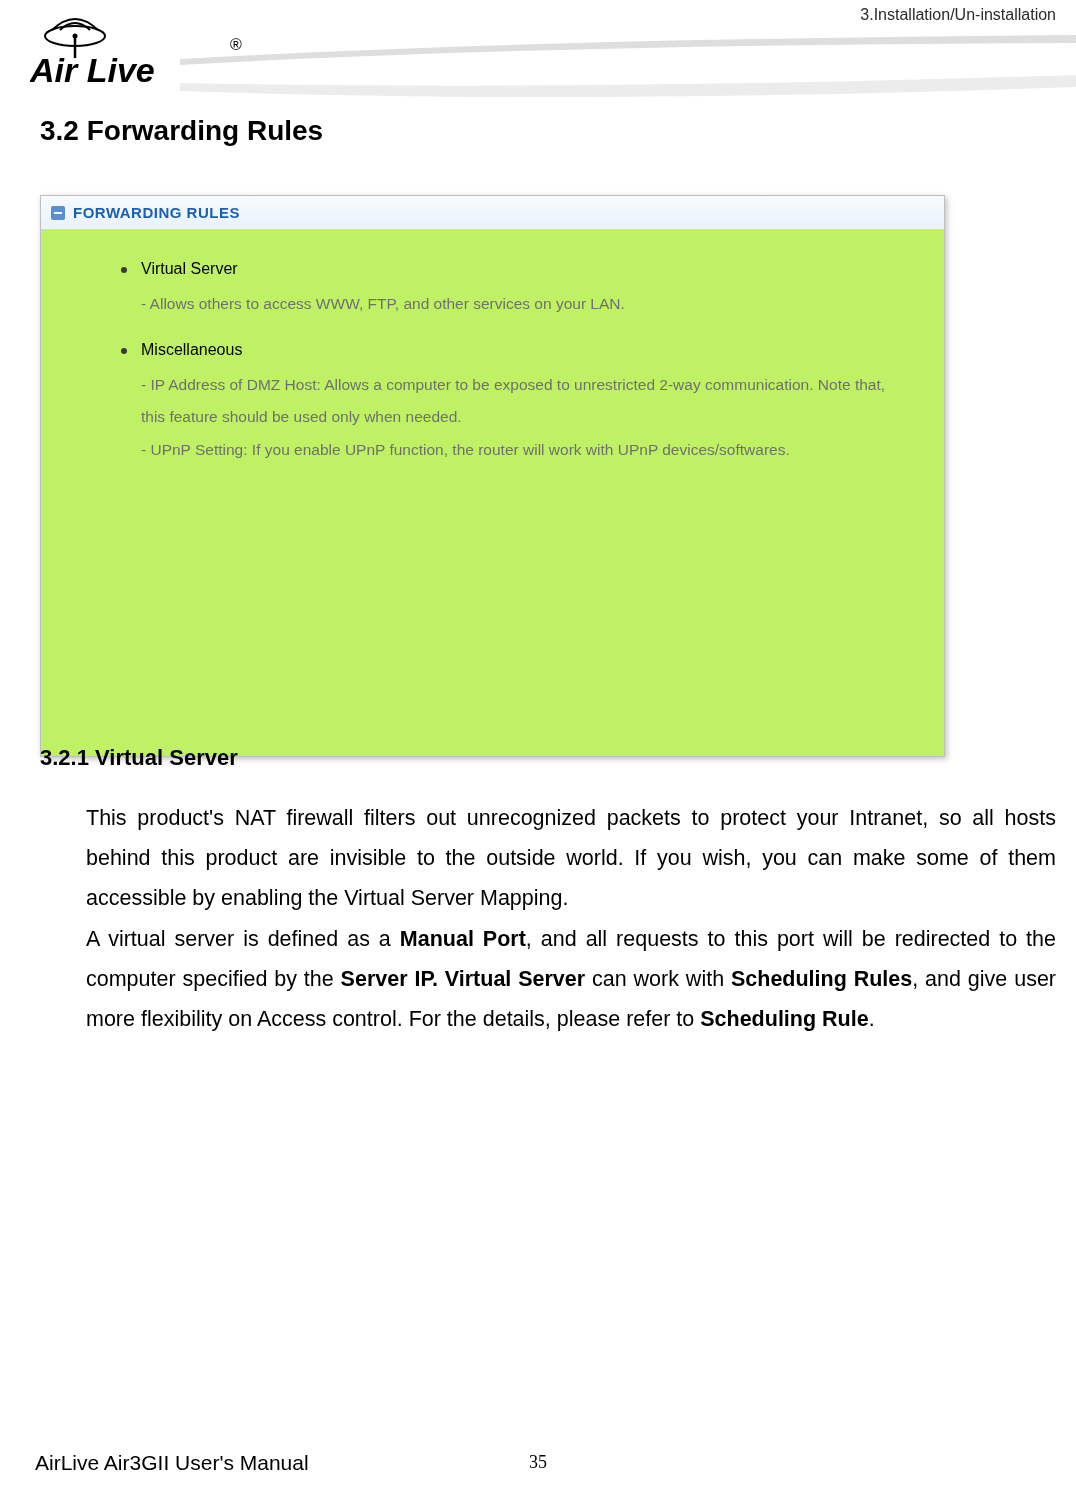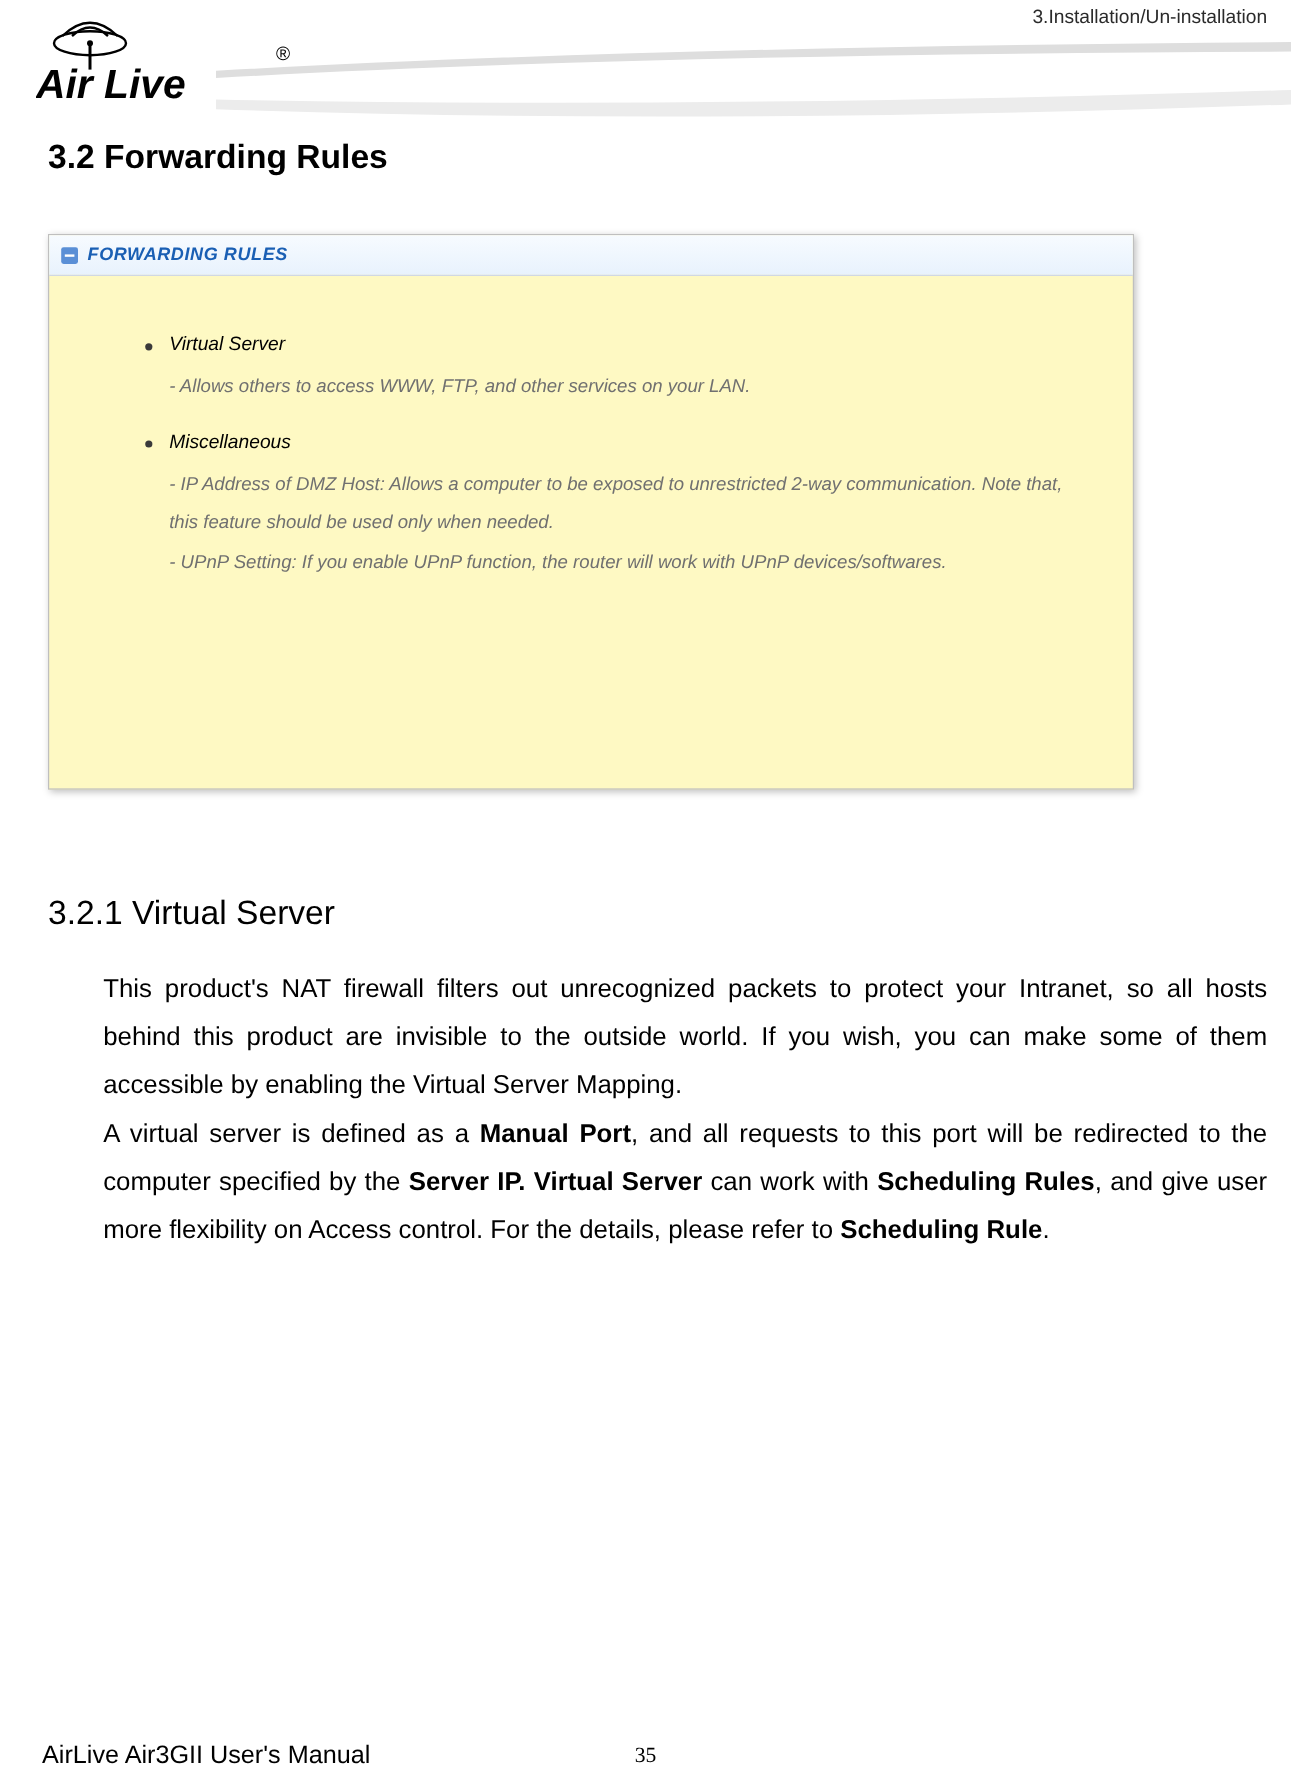--- a/index.html
+++ b/index.html
@@ -40,25 +40,24 @@
       top: 115px;
       left: 40px;
       font-size: 28px;
       font-weight: bold;
     }
     .screenshot-panel {
       position: absolute;
       top: 195px;
       left: 40px;
       width: 905px;
-      height: 463px;
+      height: 562px;
       border: 1px solid #bfbfbf;
-      background: #fef9c3;
+      background: #bef264;
       box-shadow: 2px 2px 6px rgba(0,0,0,0.25);
-      font-style: italic;
     }
     .panel-header {
       background: linear-gradient(#f7fbff, #e8f2fd);
       border-bottom: 1px solid #d0d8e4;
       padding: 8px 10px;
       display: flex;
       align-items: center;
       gap: 8px;
     }
     .toggle-icon {
@@ -88,21 +87,20 @@
     .panel-body ul {
       list-style: none;
     }
     .panel-body li {
       margin-bottom: 20px;
     }
     .bullet-row {
       display: flex;
       align-items: flex-start;
       gap: 14px;
-      margin-top: 19px;
     }
     .bullet-dot {
       width: 6px; height: 6px;
       background: #3a3a3a;
       border-radius: 50%;
       margin-top: 7px;
       flex-shrink: 0;
     }
     .item-title {
       color: #000;
@@ -116,22 +114,22 @@
       margin-left: 20px;
       line-height: 2.1;
     }
     .subsection {
       position: absolute;
       top: 745px;
       left: 40px;
       right: 20px;
     }
     .subsection-title {
-      font-size: 28px;
-      font-weight: normal;
+      font-size: 22px;
+      font-weight: bold;
       margin-bottom: 28px;
     }
     .subsection-body {
       margin-left: 46px;
       font-size: 21.5px;
       line-height: 1.85;
       text-align: justify;
       text-justify: inter-word;
     }
     .subsection-body p { margin-bottom: 2px; }

